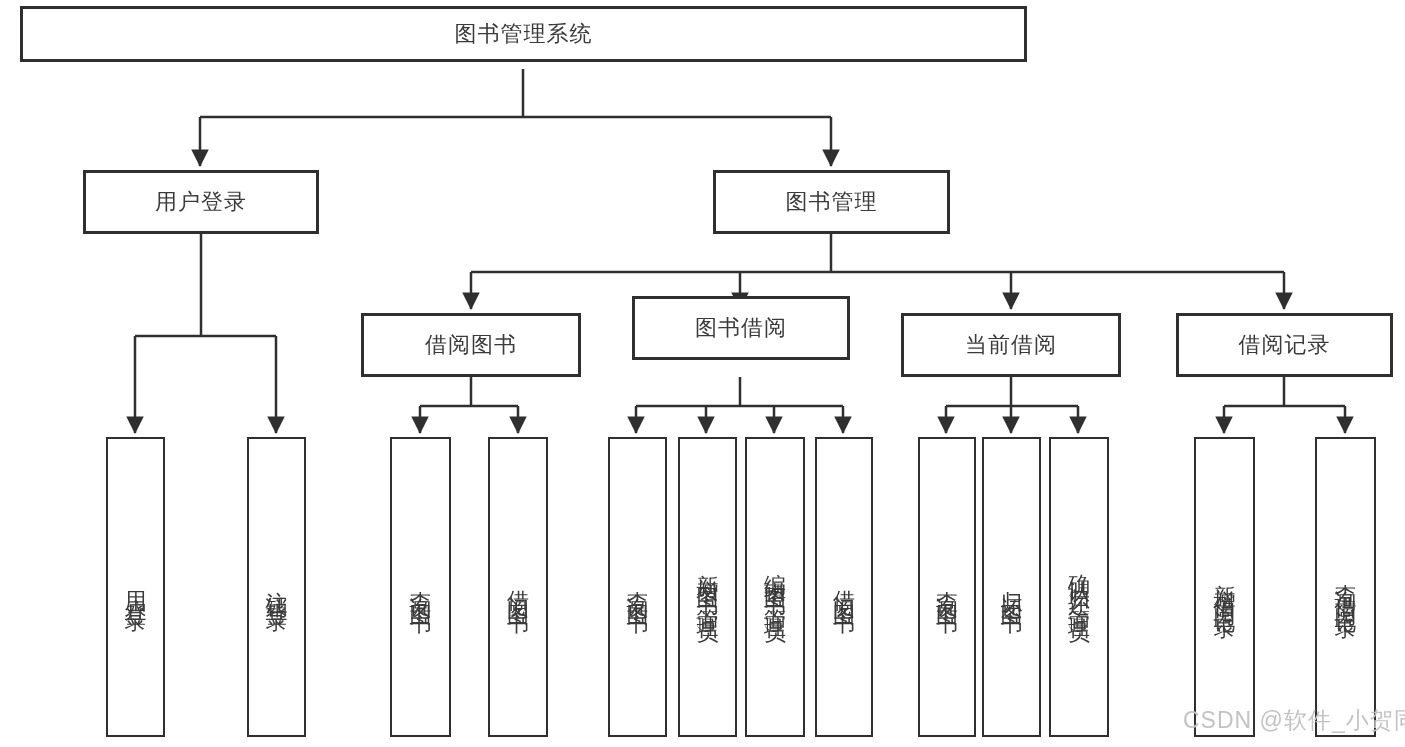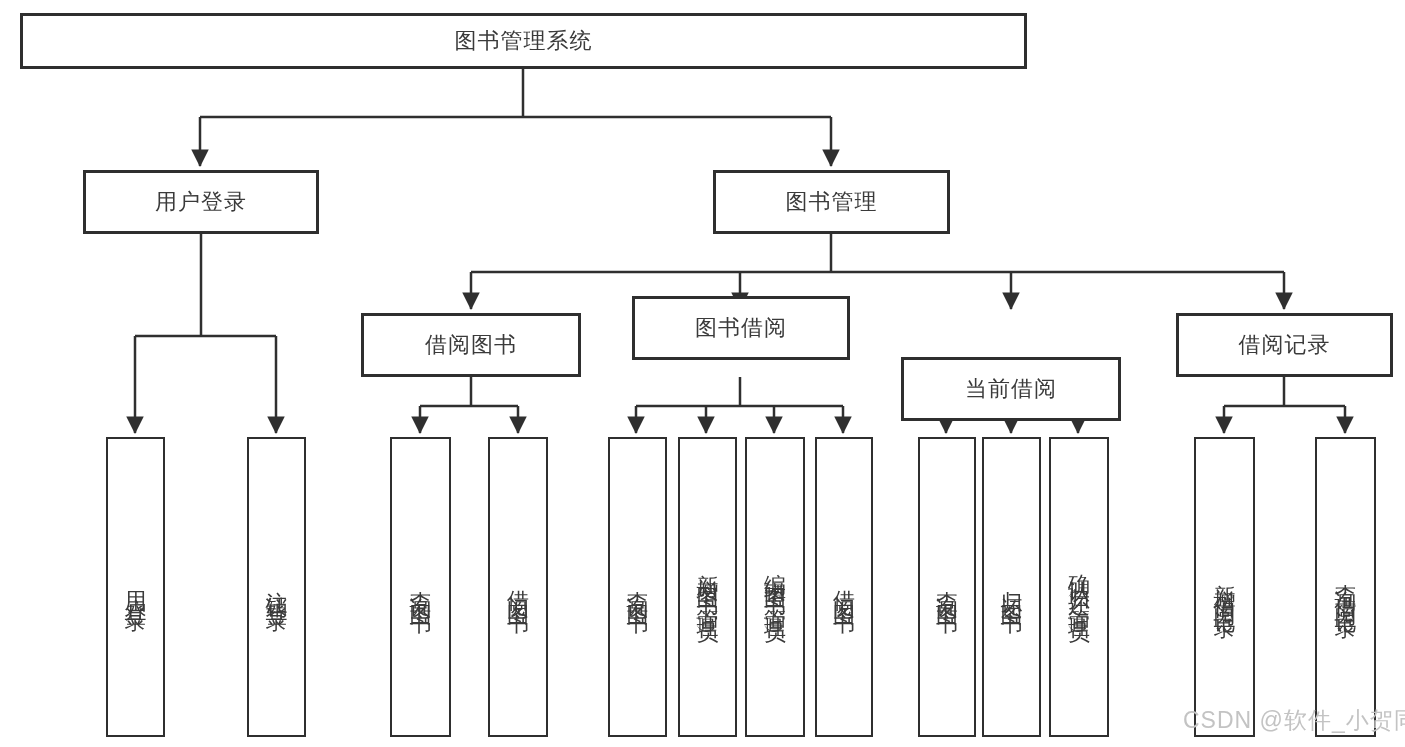--- a/index.html
+++ b/index.html
@@ -125,38 +125,38 @@
     </g>
 
     <g>
       <path class="wire" d="M1284,377 V406"></path>
       <path class="wire" d="M1224,406 H1345"></path>
       <path class="wire" d="M1224,406 V433" marker-end="url(#arrow)"></path>
       <path class="wire" d="M1345,406 V433" marker-end="url(#arrow)"></path>
     </g>
   </svg>
 
-  <div class="node" style="left:20px; top:13px; width:1007px; height:56px;">
+  <div class="node" style="left:20px; top:6px; width:1007px; height:56px;">
     <span>图书管理系统</span>
   </div>
 
   <div class="node" style="left:83px; top:170px; width:236px; height:64px;">
     <span>用户登录</span>
   </div>
   <div class="node" style="left:713px; top:170px; width:237px; height:64px;">
     <span>图书管理</span>
   </div>
 
   <div class="node" style="left:361px; top:313px; width:220px; height:64px;">
     <span>借阅图书</span>
   </div>
   <div class="node" style="left:632px; top:296px; width:218px; height:64px;">
     <span>图书借阅</span>
   </div>
-  <div class="node" style="left:901px; top:313px; width:220px; height:64px;margin-top:44px;">
+  <div class="node" style="left:901px; top:313px; width:220px; height:64px;">
     <span>当前借阅</span>
   </div>
   <div class="node" style="left:1176px; top:313px; width:217px; height:64px;font-family:Liberation Serif, serif;">
     <span>借阅记录</span>
   </div>
 
   <div class="node leaf" style="left:106px; width:59px;">
     <span class="vtext">用户登录</span>
   </div>
   <div class="node leaf" style="left:247px; width:59px;">

